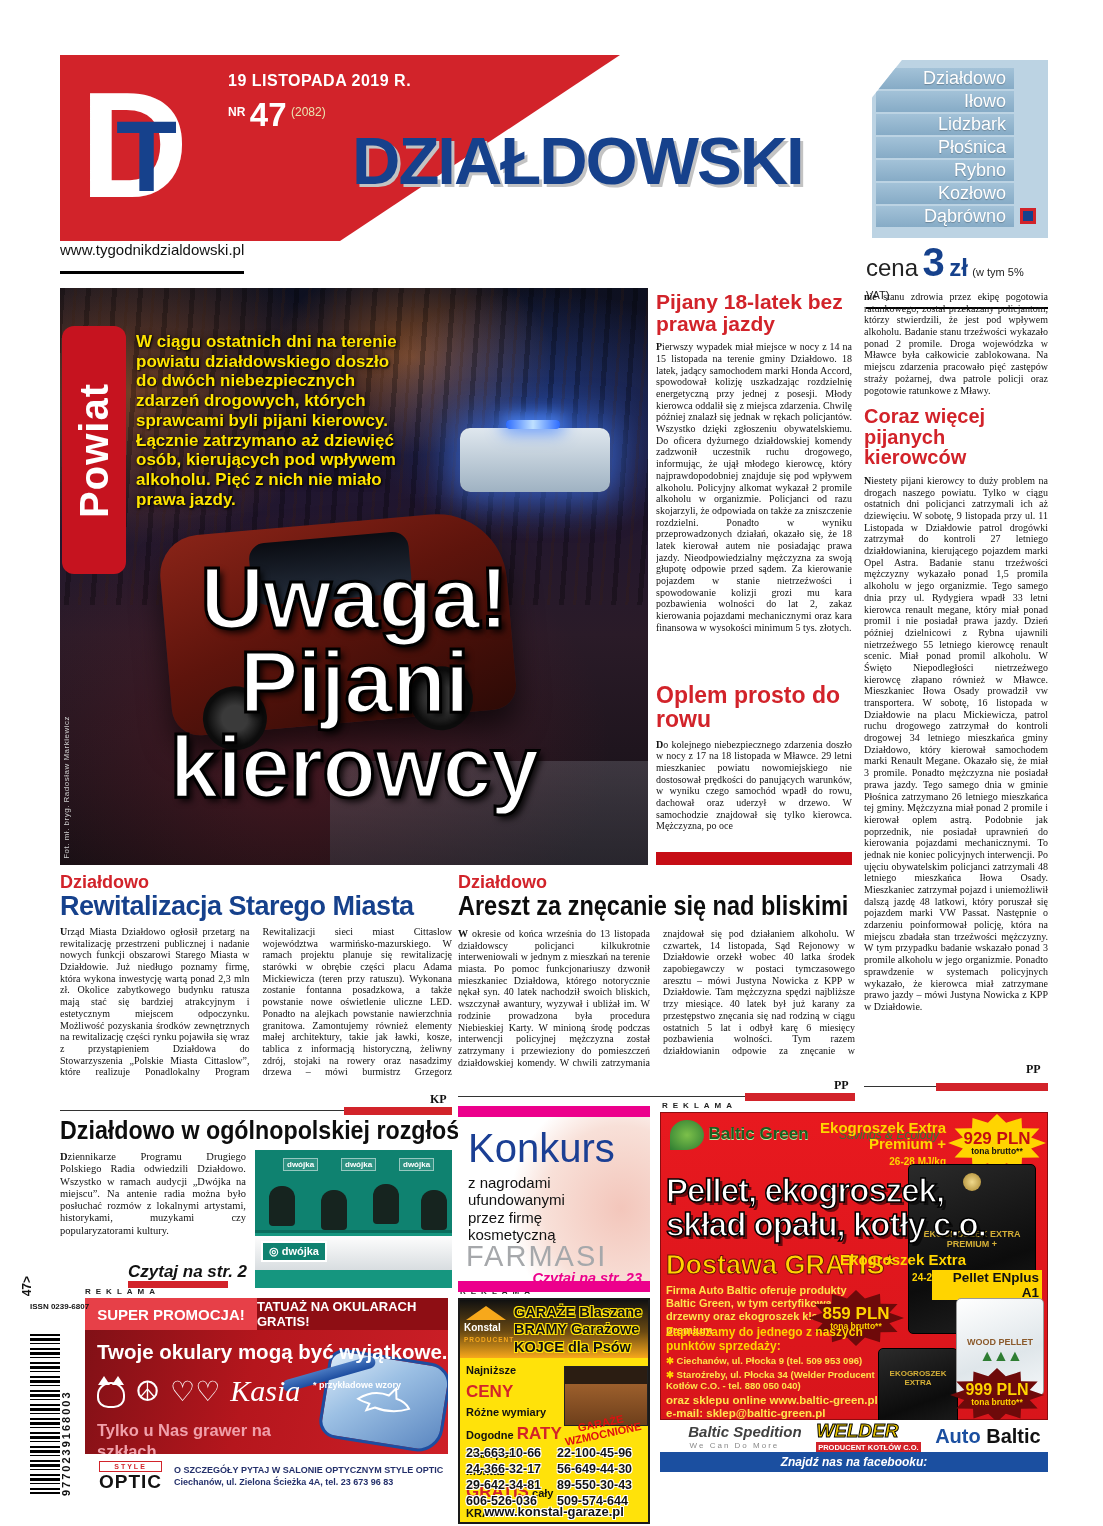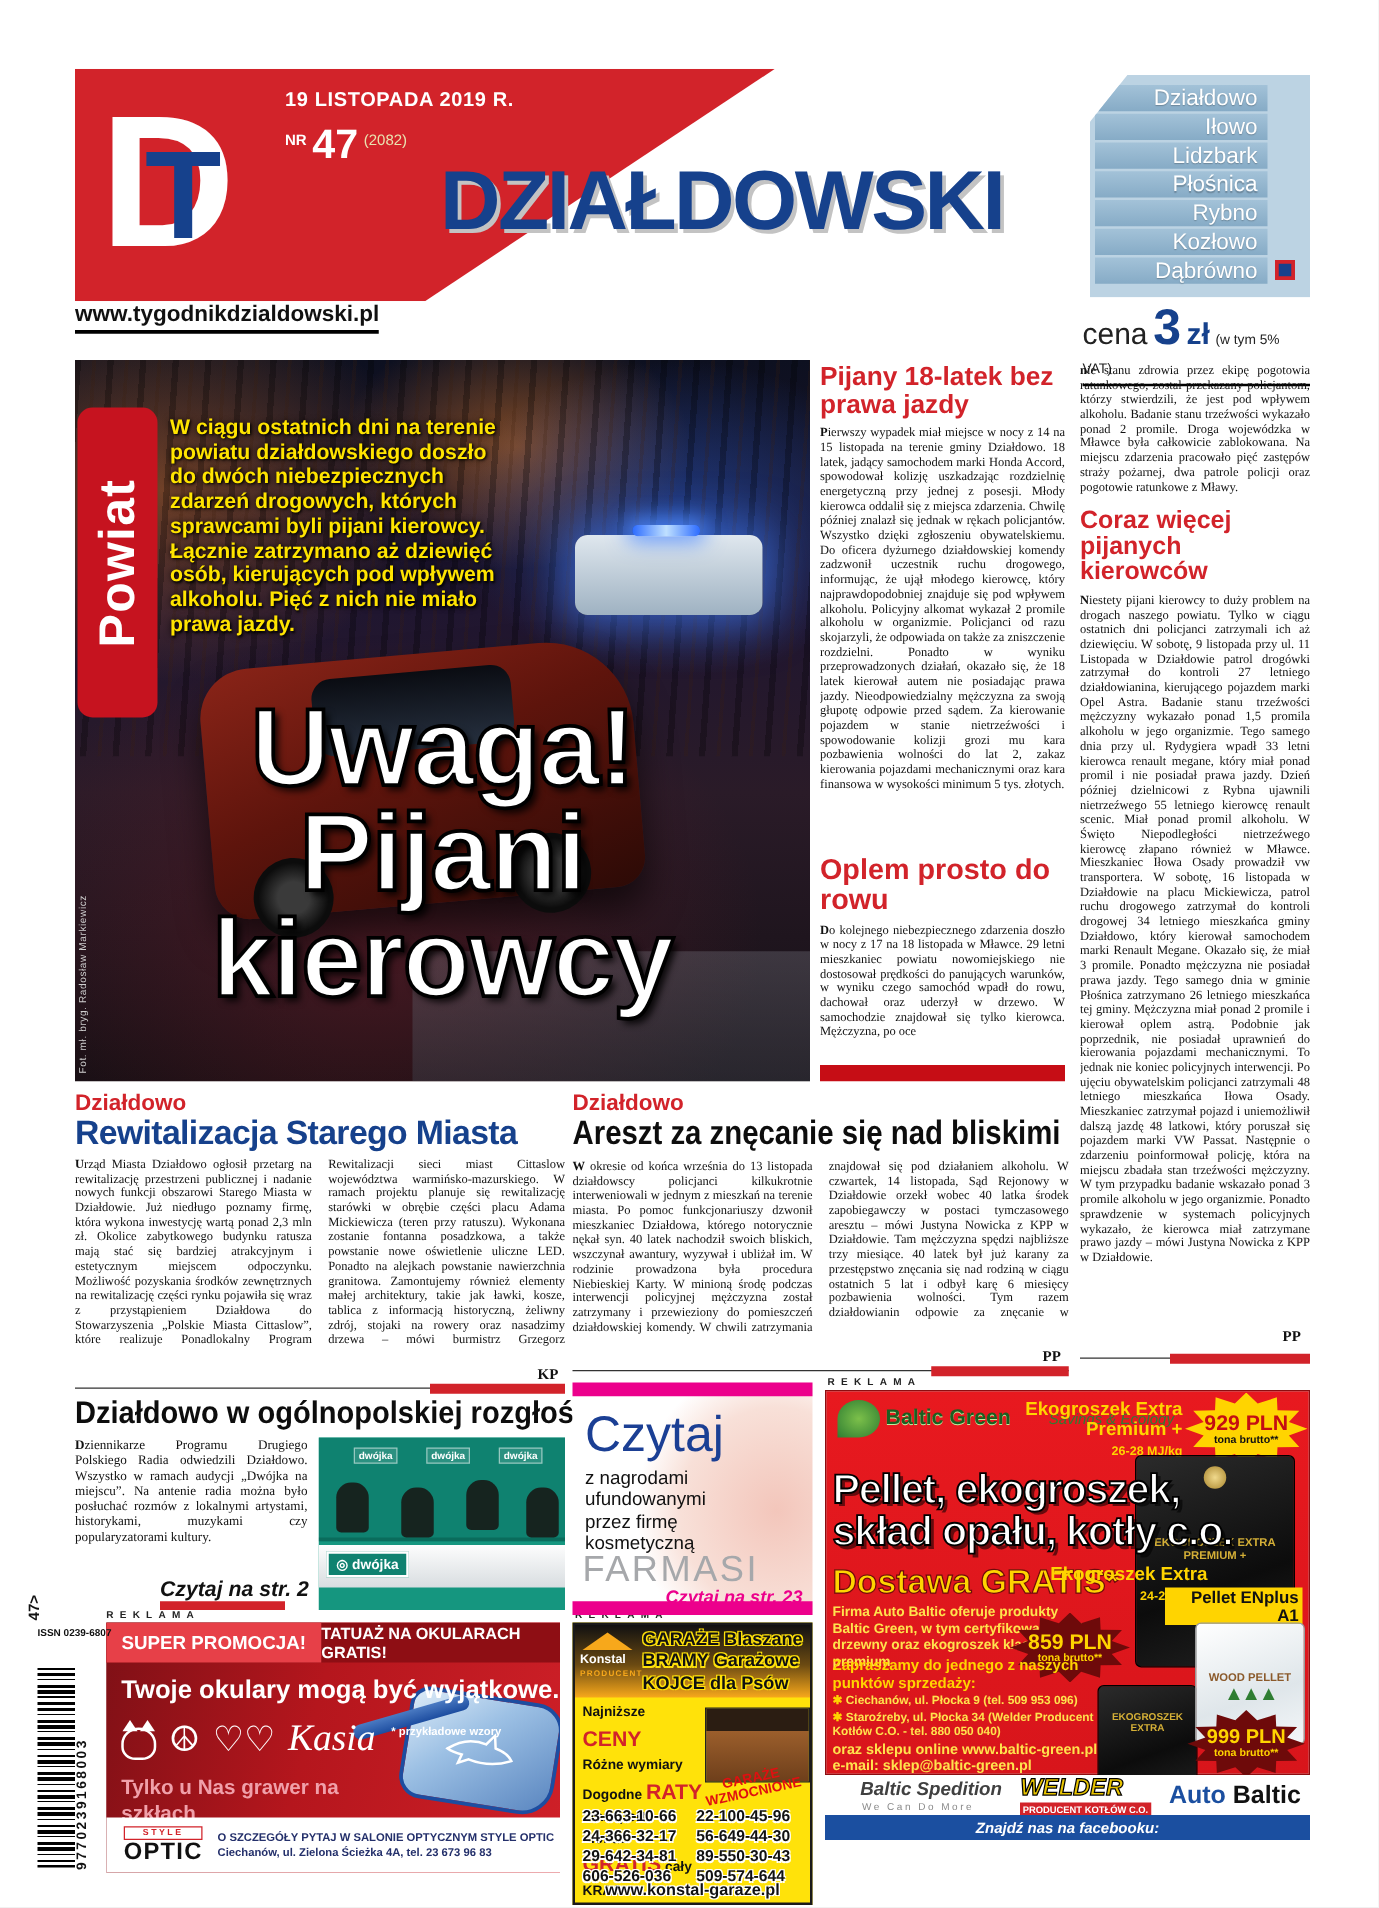--- a/index.html
+++ b/index.html
@@ -12,21 +12,21 @@
   .logo-d{left:80px;top:70px;font-size:150px;font-weight:900;color:#fff;line-height:1;}
   .logo-t{left:116px;top:106px;font-size:100px;font-weight:900;color:#16418c;line-height:1;}
   .mh-date{left:228px;top:72px;color:#fff;font-weight:800;font-size:16px;letter-spacing:.5px;}
   .mh-nr{left:228px;top:96px;color:#fff;}
   .mh-nr .nrl{font-size:12px;font-weight:700;vertical-align:10px;}
   .mh-nr .nrv{font-size:33px;font-weight:900;}
   .mh-nr .nri{font-size:12px;color:#e9e3b0;vertical-align:10px;}
   .t-tyg{left:584px;top:46px;font-size:74px;color:#d2232a;font-weight:400;letter-spacing:-2px;}
   .t-dzi{left:352px;top:122px;font-size:67px;color:#16418c;font-weight:900;letter-spacing:-2px;
          text-shadow:3px 3px 0 #c3c3c3;}
-  .website{left:60px;top:241px;font-size:18px;font-weight:700;border-bottom:3px solid #000;padding-bottom:2px;}
+  .website{left:60px;top:241px;font-size:15px;font-weight:400;border-bottom:3px solid #000;padding-bottom:13px;}
   .townbox{left:872px;top:60px;width:176px;height:178px;background:#bcd3e3;
            clip-path:polygon(17% 0,100% 0,100% 100%,0 100%,0 21%);display:flex;}
   .towns{width:142px;padding-top:6px;}
   .town{height:21px;margin:2px 0 2px 4px;background:linear-gradient(180deg,#a3c2d8,#86abc6);
         color:#fff;font-size:18px;text-align:right;padding-right:8px;line-height:21px;
         text-shadow:0 1px 1px rgba(0,0,0,.25);}
   .rail{width:30px;position:relative;}
   .rail .info{position:absolute;top:86px;left:-26px;width:160px;transform:rotate(-90deg);
         transform-origin:center;font-size:7.5px;font-weight:700;color:#fff;line-height:1.25;text-align:left;}
   .minilogo{position:absolute;left:6px;top:148px;width:16px;height:16px;background:#d2232a;}
@@ -307,21 +307,21 @@
     <div class="rp-table"></div>
     <div class="rp-logo">dwójka</div>
   </div>
 
   <div class="abs reklama" style="left:85px;top:1287px;">REKLAMA</div>
   <div class="abs reklama" style="left:460px;top:1287px;">REKLAMA</div>
   <div class="abs reklama" style="left:662px;top:1101px;">REKLAMA</div>
 
   <div class="abs farmasi">
     <div class="bar" style="top:0;"></div>
-    <div class="fk-title">Czytaj</div>
+    <div class="fk-title">Konkurs</div>
     <div class="fk-lines">z nagrodami ufundowanymi przez firmę kosmetyczną</div>
     <div class="fk-brand">FARMASI</div>
     <div class="fk-more">Czytaj na str. 23</div>
     <div class="bar" style="bottom:0;"></div>
   </div>
 
   <div class="abs baltic">
     <div class="b-red"></div>
     <div class="b-logo">
       <span class="leaf"></span>

